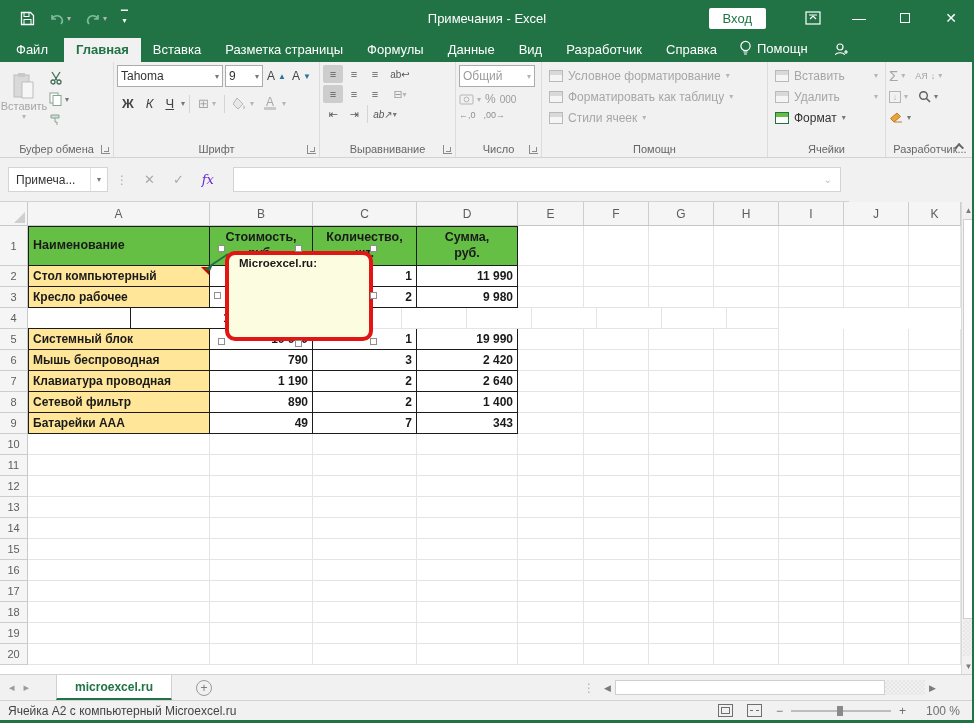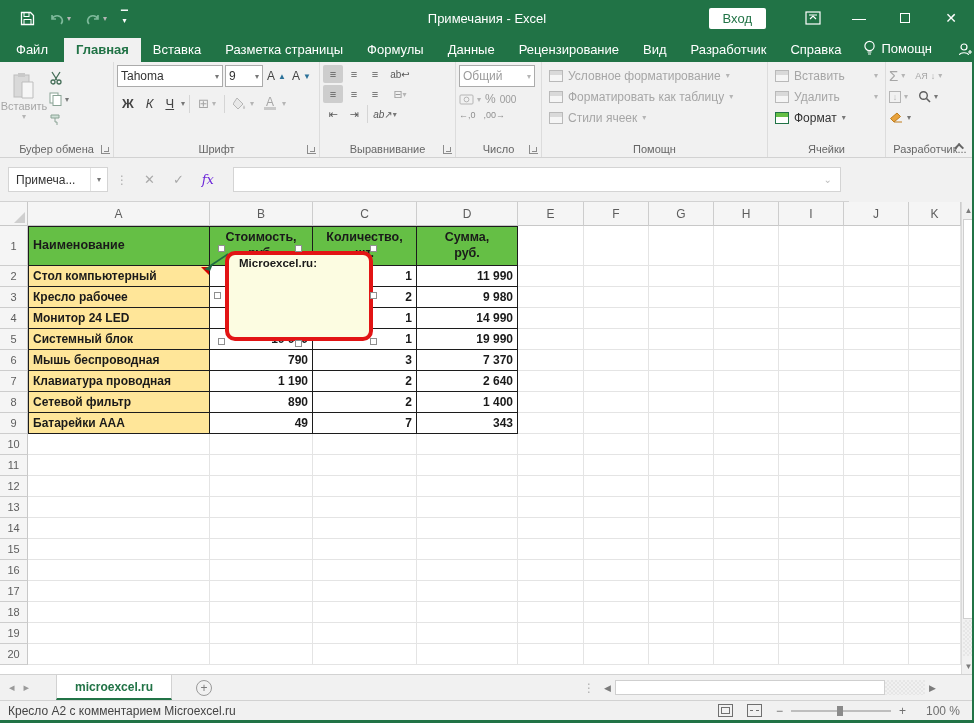--- a/index.html
+++ b/index.html
@@ -169,21 +169,20 @@
   </div>
 
   <div class="tabrow">
     <span id="menu-tabs" style="display:flex;">
         <span class="mtab file">Файл</span>
         <span class="mtab active">Главная</span>
         <span class="mtab">Вставка</span>
         <span class="mtab">Разметка страницы</span>
         <span class="mtab">Формулы</span>
         <span class="mtab">Данные</span>
-        <span class="mtab">Рецензирование</span>
         <span class="mtab">Вид</span>
         <span class="mtab">Разработчик</span>
         <span class="mtab">Справка</span>
       </span>
     <span class="iconed">
       <svg width="13" height="17" viewBox="0 0 13 17">
           <circle cx="6.5" cy="6" r="4.6" fill="none" stroke="#fff" stroke-width="1.2"></circle>
           <path d="M4.5 12h4M5 14h3" stroke="#fff" stroke-width="1.2"></path>
         </svg>
       <span>Помощн</span>
@@ -487,21 +486,20 @@
           <div class="cell num" style="width: 101px; height: 21px;">9 980</div>
           <div class="cell" style="width: 66px; height: 21px;"></div>
           <div class="cell" style="width: 65px; height: 21px;"></div>
           <div class="cell" style="width: 65px; height: 21px;"></div>
           <div class="cell" style="width: 65px; height: 21px;"></div>
           <div class="cell" style="width: 65px; height: 21px;"></div>
           <div class="cell" style="width: 65px; height: 21px;"></div>
           <div class="cell" style="width: 52px; height: 21px;"></div>
         </div>
         <div class="grow">
-          <div class="cell tan bl" style="width: 182px; height: 21px;">Монитор 24 LED</div>
           <div class="cell num" style="width: 103px; height: 21px;"></div>
           <div class="cell num" style="width: 104px; height: 21px;">1</div>
           <div class="cell num" style="width: 101px; height: 21px;">14 990</div>
           <div class="cell" style="width: 66px; height: 21px;"></div>
           <div class="cell" style="width: 65px; height: 21px;"></div>
           <div class="cell" style="width: 65px; height: 21px;"></div>
           <div class="cell" style="width: 65px; height: 21px;"></div>
           <div class="cell" style="width: 65px; height: 21px;"></div>
           <div class="cell" style="width: 65px; height: 21px;"></div>
           <div class="cell" style="width: 52px; height: 21px;"></div>
@@ -516,21 +514,21 @@
           <div class="cell" style="width: 65px; height: 21px;"></div>
           <div class="cell" style="width: 65px; height: 21px;"></div>
           <div class="cell" style="width: 65px; height: 21px;"></div>
           <div class="cell" style="width: 65px; height: 21px;"></div>
           <div class="cell" style="width: 52px; height: 21px;"></div>
         </div>
         <div class="grow">
           <div class="cell tan bl" style="width: 182px; height: 21px;">Мышь беспроводная</div>
           <div class="cell num" style="width: 103px; height: 21px;">790</div>
           <div class="cell num" style="width: 104px; height: 21px;">3</div>
-          <div class="cell num" style="width: 101px; height: 21px;">7 370</div>
+          <div class="cell num" style="width: 101px; height: 21px;">2 420</div>
           <div class="cell" style="width: 66px; height: 21px;"></div>
           <div class="cell" style="width: 65px; height: 21px;"></div>
           <div class="cell" style="width: 65px; height: 21px;"></div>
           <div class="cell" style="width: 65px; height: 21px;"></div>
           <div class="cell" style="width: 65px; height: 21px;"></div>
           <div class="cell" style="width: 65px; height: 21px;"></div>
           <div class="cell" style="width: 52px; height: 21px;"></div>
         </div>
         <div class="grow">
           <div class="cell tan bl" style="width: 182px; height: 21px;">Клавиатура проводная</div>
@@ -753,21 +751,21 @@
     <span class="hs-dots">⋮</span>
     <span class="hscroll">
       <span class="hsarrow">◀</span>
       <span class="hthumb"></span>
       <span class="hdots"></span>
       <span class="hsarrow">▶</span>
     </span>
   </div>
 
   <div class="statusbar">
-    <span class="status-text">Кресло A2 с комментарием Microexcel.ru</span>
+    <span class="status-text">Ячейка A2 с компьютерный Microexcel.ru</span>
     <span class="sb-right">
 
       <span class="viewico page"></span>
       <span class="viewico brk"></span>
       <span class="zoomslider">
         <span>−</span>
         <span class="ztrack">
             <span class="zthumb"></span>
           </span>
         <span>+</span>

